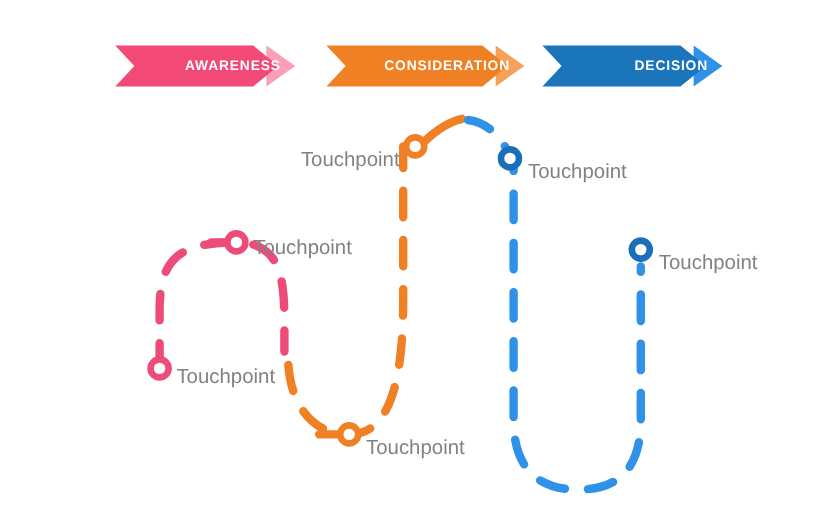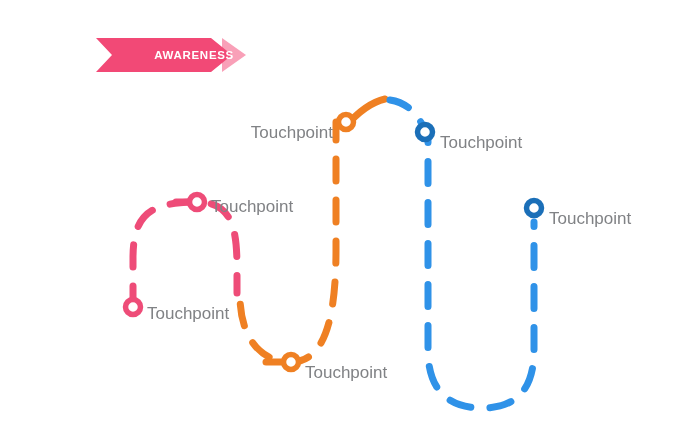--- a/index.html
+++ b/index.html
@@ -106,15 +106,29 @@
   <div class="touchpoint-label right-side" style="left:549px; top:210px;">Touchpoint</div>
 
   <div class="stage-banner" id="stage-awareness">
     <svg class="banner-svg" width="175" height="34" viewBox="0 0 175 34">
       <path d="M 126,0 L 150,17 L 126,34 Z" fill="#f9a0b8"></path>
       <path d="M 0,0 L 115,0 L 136,17 L 115,34 L 0,34 L 16,17 Z" fill="#f24976"></path>
     </svg>
     <div class="stage-label">AWARENESS</div>
   </div>
 
+  <div class="stage-banner" id="stage-consideration">
+    <svg class="banner-svg" width="190" height="34" viewBox="0 0 190 34">
+      <path d="M 141,0 L 165,17 L 141,34 Z" fill="#f4a259"></path>
+      <path d="M 0,0 L 130,0 L 151,17 L 130,34 L 0,34 L 16,17 Z" fill="#ef8023"></path>
+    </svg>
+    <div class="stage-label">CONSIDERATION</div>
+  </div>
 
+  <div class="stage-banner" id="stage-decision">
+    <svg class="banner-svg" width="175" height="34" viewBox="0 0 175 34">
+      <path d="M 126,0 L 150,17 L 126,34 Z" fill="#2f92e8"></path>
+      <path d="M 0,0 L 115,0 L 136,17 L 115,34 L 0,34 L 16,17 Z" fill="#1b75bb"></path>
+    </svg>
+    <div class="stage-label">DECISION</div>
+  </div>
 
 </div>
 
 </body></html>

